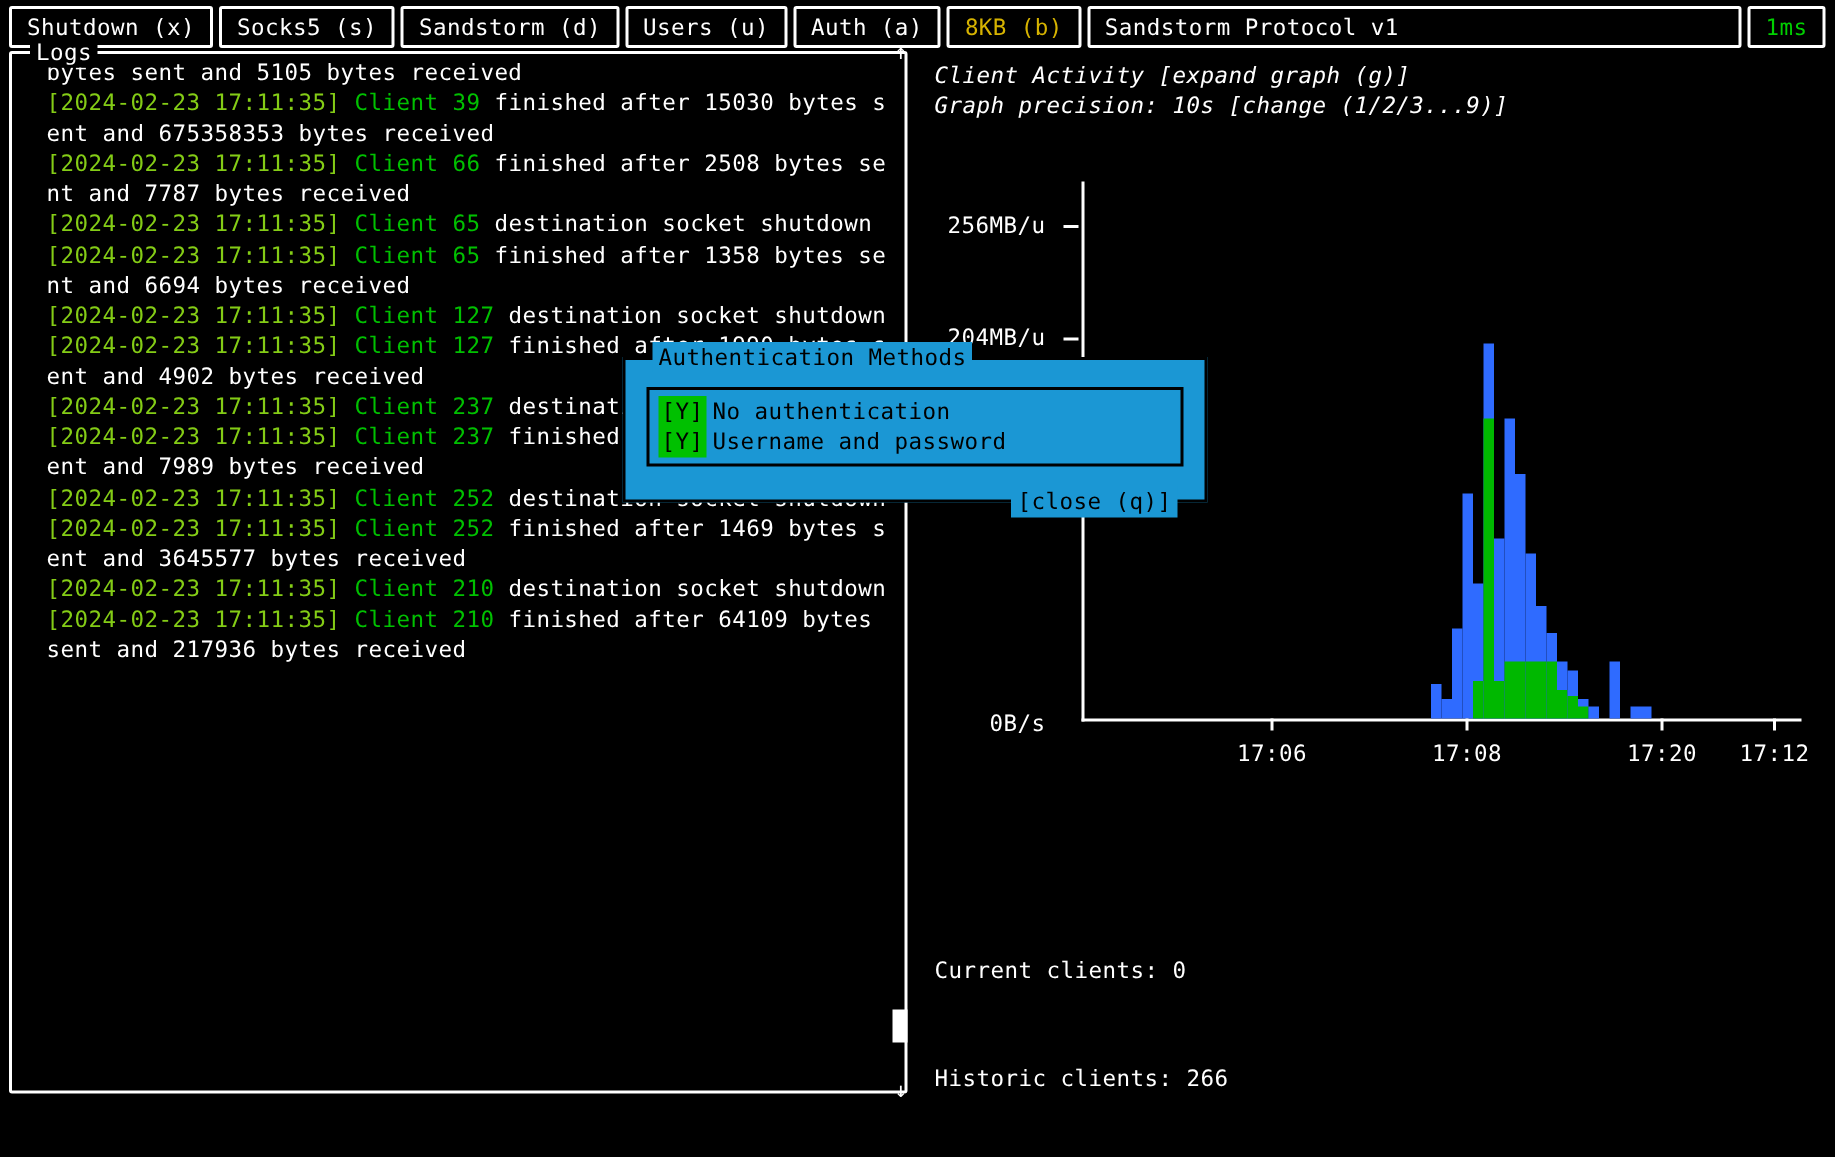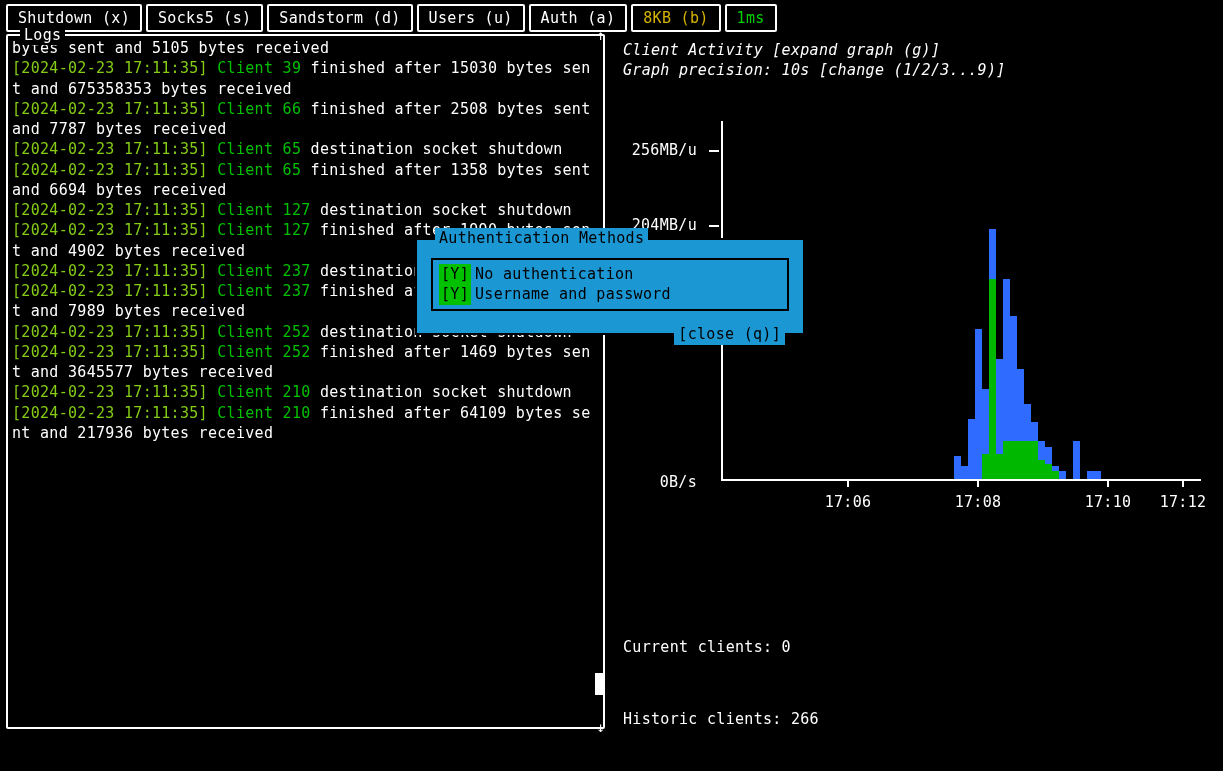--- a/index.html
+++ b/index.html
@@ -83,20 +83,21 @@
     height: 22px;
     background: #fff;
     bottom: 32px;
   }
   .loglines {
     padding: 2px 6px 2px 4px;
     white-space: pre-wrap;
     word-break: break-all;
     overflow: hidden;
     height: 100%;
+    margin-left: 19px;
   }
   .ts { color: #84cc16; }
   .cl { color: #00c000; }
   .logline { display: block; }
 
   
   .right .titles {
     text-align: left;
     margin-top: 6px;
     font-style: italic;
@@ -204,20 +205,21 @@
 
 <div class="topbar">
   <div class="tabbtn">Shutdown (x)</div>
   <div class="tabbtn">Socks5 (s)</div>
   <div class="tabbtn">Sandstorm (d)</div>
   <div class="tabbtn">Users (u)</div>
   <div class="tabbtn">Auth (a)</div>
   <div class="tabbtn">
     <span class="accent-yellow">8KB (b)</span>
   </div>
+  <div class="tabbtn" style="flex:1">Sandstorm Protocol v1</div>
   <div class="tabbtn">
     <span class="accent-green">1ms</span>
   </div>
 </div>
 
 <div class="main">
 
   <div class="left">
     <div class="logsbox">
       <span class="boxlegend">Logs</span>
@@ -356,21 +358,21 @@
             <div class="barcol"></div>
           </div>
       </div>
 
       <div id="xticks"></div>
     <div class="xtickmk" style="left: 225px;"></div>
         <div class="xticklbl" style="left: 225px;">17:06</div>
         <div class="xtickmk" style="left: 355px;"></div>
         <div class="xticklbl" style="left: 355px;">17:08</div>
         <div class="xtickmk" style="left: 485px;"></div>
-        <div class="xticklbl" style="left: 485px;">17:10</div>
+        <div class="xticklbl" style="left: 485px;">17:20</div>
         <div class="xtickmk" style="left: 560px;"></div>
         <div class="xticklbl" style="left: 560px;">17:12</div>
       </div>
 
     <div class="stats">
       <div>Current clients: 0</div>
       <div>Historic clients: 266</div>
       
       
       

